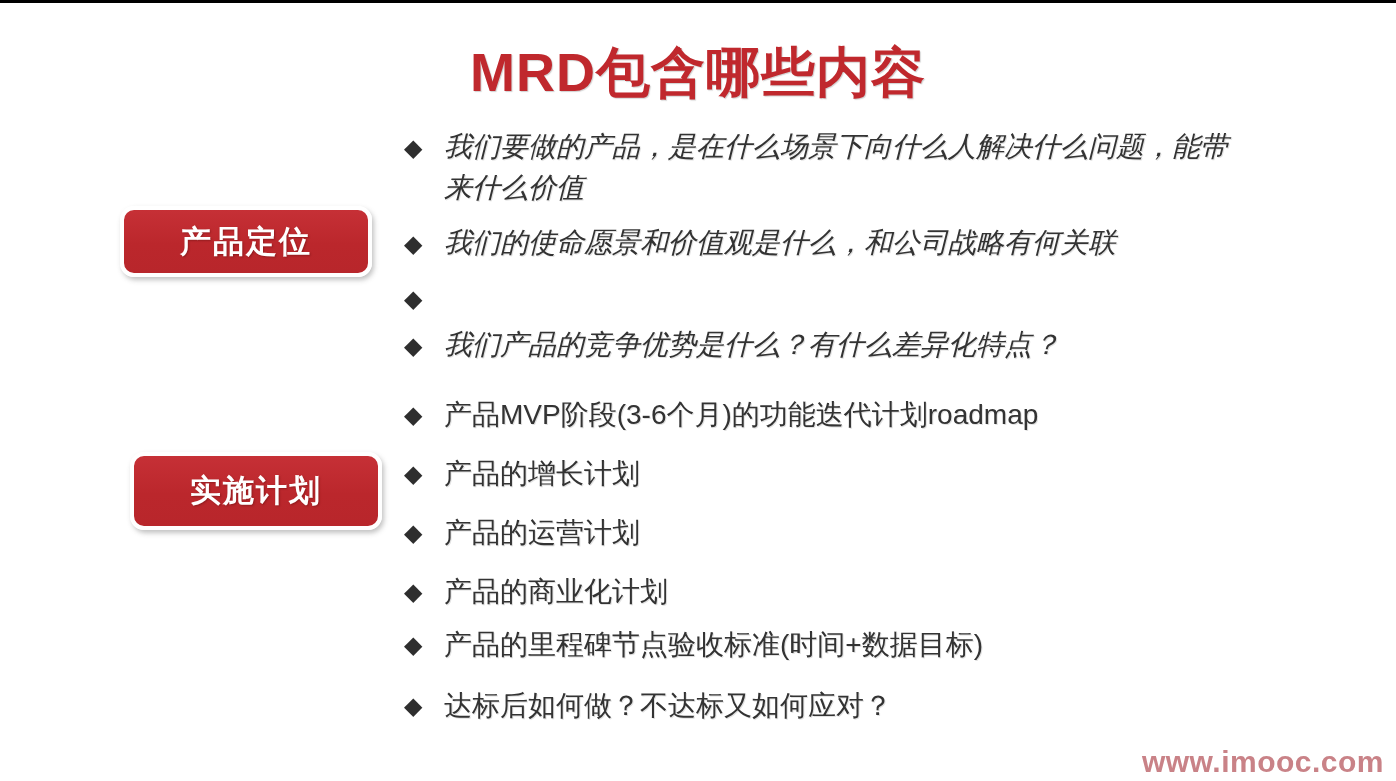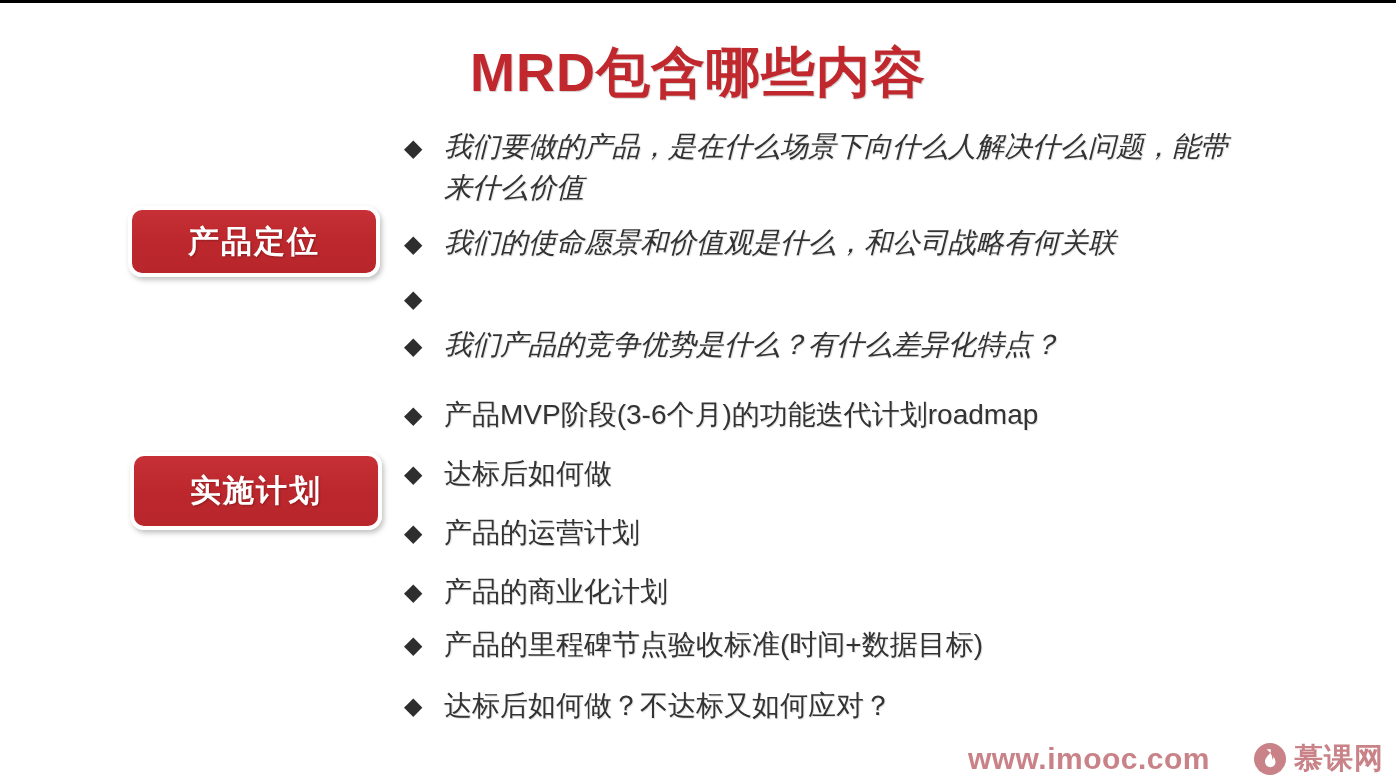--- a/index.html
+++ b/index.html
@@ -48,21 +48,21 @@
     box-sizing: border-box;
   }
   .chip-label {
     color: #ffffff;
     font-size: 31px;
     font-weight: bold;
     letter-spacing: 2px;
     text-shadow: 1px 1px 2px rgba(80,10,10,0.40);
     white-space: nowrap;
   }
-  .chip-1 { left: 128px; top: 203px; width: 252px; height: 71px; }
+  .chip-1 { left: 120px; top: 203px; width: 252px; height: 71px; }
   .chip-2 { left: 130px; top: 449px; width: 252px; height: 78px; }
   .chip-3 { left: 128px; top: 637px; width: 252px; height: 74px; }
 
   
   .group {
     position: absolute;
     left: 404px;
     width: 900px;
   }
   .group-1 { top: 124px; }
@@ -172,21 +172,21 @@
     <span class="chip-label">实施计划</span>
   </div>
 
   <div class="group group-2">
     <div class="bullet">
       <span class="bullet-marker">◆</span>
       <span class="bullet-text">产品MVP阶段(3-6个月)的功能迭代计划roadmap</span>
     </div>
     <div class="bullet">
       <span class="bullet-marker">◆</span>
-      <span class="bullet-text">达标后如何做</span>
+      <span class="bullet-text">产品的增长计划</span>
     </div>
     <div class="bullet">
       <span class="bullet-marker">◆</span>
       <span class="bullet-text">产品的运营计划</span>
     </div>
     <div class="bullet">
       <span class="bullet-marker">◆</span>
       <span class="bullet-text">产品的商业化计划</span>
     </div>
   </div>
@@ -198,23 +198,15 @@
       <span class="bullet-text">产品的里程碑节点验收标准(时间+数据目标)</span>
     </div>
     <div class="bullet">
       <span class="bullet-marker">◆</span>
       <span class="bullet-text">达标后如何做？不达标又如何应对？</span>
     </div>
   </div>
 
   <div class="footer">
     <span class="footer-url">www.imooc.com</span>
-    <span class="footer-brand">
-      <span class="brand-mark">
-        <svg width="20" height="22" viewBox="0 0 20 22" aria-hidden="true">
-          <path d="M10.6 1.2c0.9 3.3-1.1 4.6-2.6 6.4C6.2 9.6 5 11.3 5 13.6c0 3.3 2.4 5.6 5.3 5.6 3 0 5.2-2.2 5.2-5.3 0-2.3-1-3.9-2.1-5.5 0.2 1.6-0.3 2.8-1.2 3.4 0.4-2.4-0.3-4.6-1.6-6.4-0.9-1.3-2-2.4-4-4.2z" fill="#ffffff"></path>
-        </svg>
-      </span>
-      <span class="brand-name">慕课网</span>
-    </span>
   </div>
 
 </div>
 
 </body></html>

